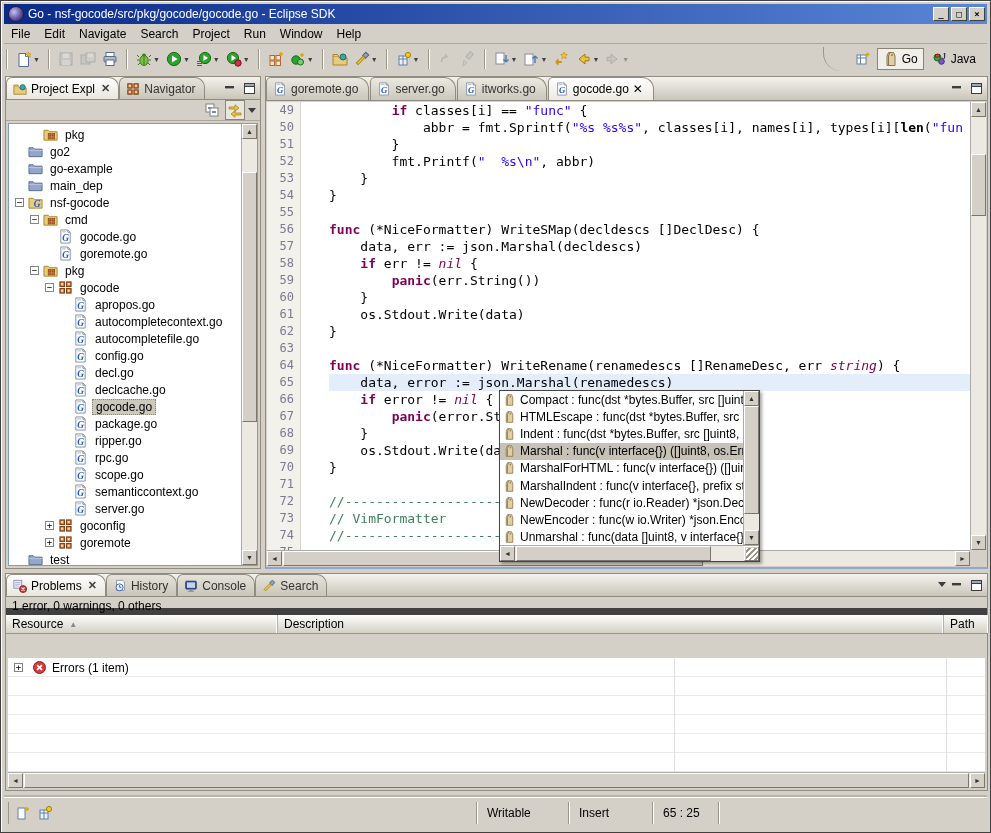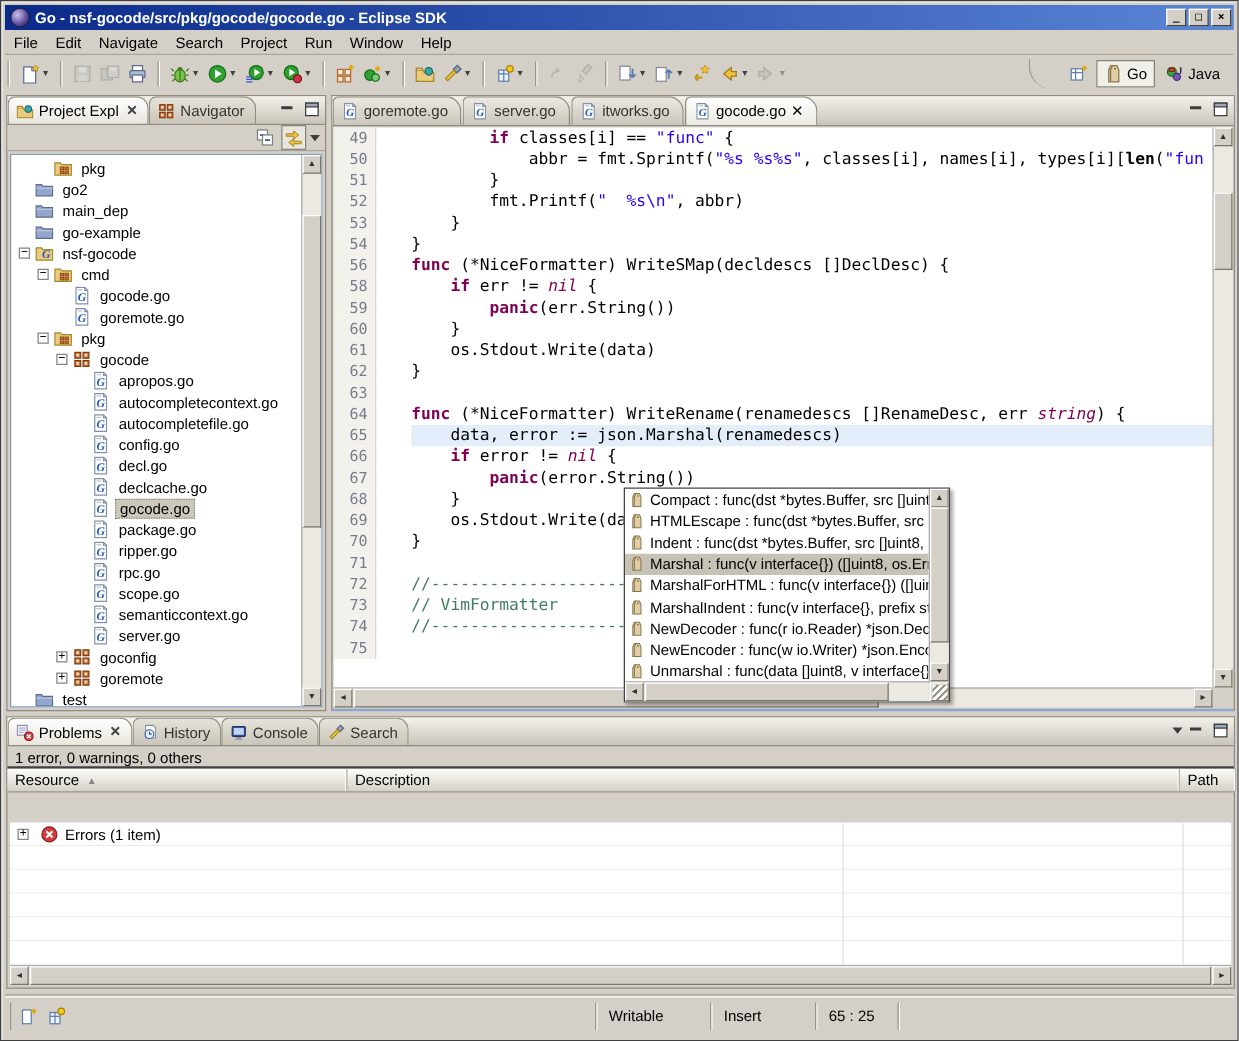--- a/index.html
+++ b/index.html
@@ -5,21 +5,21 @@
   * { margin:0; padding:0; box-sizing:border-box; }
   html,body { width:991px; height:833px; font-family:"Liberation Sans",sans-serif; }
   .win { position:relative; width:991px; height:833px; background:#d4d0c8;
          border:1px solid #404040; box-shadow:inset 1px 1px 0 #fff; overflow:hidden; }
 
   
   .titlebar { position:absolute; left:3px; top:3px; right:3px; height:20px;
     background:linear-gradient(90deg,#0a2a8a,#5a86d6); display:flex; align-items:center; padding:0 2px; }
   .title-ico { width:16px; height:16px; margin:0 4px 0 2px; border-radius:50%;
     background:radial-gradient(circle at 5px 5px,#c8c2ee,#5a4a9a 60%,#2a1a5a); border:1px solid #202048; }
-  .title-text { color:#fff; font-weight:bold; font-size:12px; flex:1; white-space:nowrap; overflow:hidden; }
+  .title-text { color:#fff; font-weight:normal; font-size:12px; flex:1; white-space:nowrap; overflow:hidden; }
   .win-btns { display:flex; gap:2px; }
   .wbtn { width:16px; height:14px; background:#d4d0c8; border:1px solid;
     border-color:#fff #404040 #404040 #fff; font-size:9px; line-height:12px; text-align:center;
     font-family:"DejaVu Sans Mono",monospace; font-weight:bold; color:#000; }
 
   
   .menubar { position:absolute; left:3px; top:23px; right:3px; height:20px; display:flex;
     align-items:center; background:#d4d0c8; border-bottom:1px solid #aca899; }
   .menu-item { padding:2px 7px; font-size:12px; color:#000; }
 
@@ -113,21 +113,21 @@
   .pitems { flex:1; overflow:hidden; }
   .pitem { display:flex; align-items:center; gap:4px; height:17.2px; font-size:12px;
     white-space:nowrap; overflow:hidden; padding-left:3px; color:#000; }
   .pitem .ic { width:13px; height:14px; }
   .pitem.sel { background:#c6c2b6; }
   .pgrip { position:absolute; right:1px; bottom:1px; width:12px; height:12px;
     background:repeating-linear-gradient(135deg,#fff 0 2px,#9a968a 2px 4px); }
 
   
   #problems { left:4px; top:572px; width:983px; height:218px; }
-  .summary { height:18px; font-size:12px; padding:2px 6px; border-bottom:2px solid #404040; }
+  .summary { height:18px; font-size:12px; padding:2px 6px; border-bottom:7px solid #404040; }
   .grid-head { display:flex; height:19px; background:linear-gradient(#fdfdfb,#d5d1c6);
     border-bottom:1px solid #9a968a; font-size:12px; }
   .th { padding:2px 6px; border-right:1px solid #b4b0a4; box-shadow:inset -1px 0 0 #fff; display:flex; align-items:center; gap:6px; }
   .sort { font-size:8px; color:#888; }
   .grid-body { position:absolute; left:2px; right:2px; top:84px; bottom:18px; background:#fff; overflow:hidden;
     background-image:linear-gradient(#ebebeb 1px, transparent 1px); background-size:100% 19px; background-position:0 18px; }
   .colline { position:absolute; top:0; bottom:0; width:1px; background:#e0e0e0; }
   .prow { display:flex; align-items:center; height:19px; font-size:12px; gap:5px; padding-left:6px; }
   .prow .ic { width:15px; height:15px; }
   #pr-hsb { position:absolute; left:2px; right:2px; bottom:2px; }
@@ -509,31 +509,31 @@
             <span class="tlabel">go2</span>
           </div>
           <div class="trow" style="padding-left: 6px;">
             <span class="texp none"></span>
             <span class="ic">
               <svg viewBox="0 0 16 16">
                 <path d="M1 5.5V4h4.5l1.5 1.5H15v8H1z" fill="#93a7cd" stroke="#5a6a90"></path>
                 <path d="M1 7h14" stroke="#b8c6e0"></path>
               </svg>
             </span>
-            <span class="tlabel">main_dep</span>
+            <span class="tlabel">go-example</span>
           </div>
           <div class="trow" style="padding-left: 6px;">
             <span class="texp none"></span>
             <span class="ic">
               <svg viewBox="0 0 16 16">
                 <path d="M1 5.5V4h4.5l1.5 1.5H15v8H1z" fill="#93a7cd" stroke="#5a6a90"></path>
                 <path d="M1 7h14" stroke="#b8c6e0"></path>
               </svg>
             </span>
-            <span class="tlabel">go-example</span>
+            <span class="tlabel">main_dep</span>
           </div>
           <div class="trow" style="padding-left: 6px;">
             <span class="texp">−</span>
             <span class="ic">
               <svg viewBox="0 0 16 16">
                 <path d="M1 5V3.5h4.5L7 5h8v9H1z" fill="#e9cb7e" stroke="#a8862a"></path>
                 <text x="6" y="12.5" font-size="10" font-style="italic" font-weight="bold" fill="#2458c4" font-family="serif">G</text>
               </svg>
             </span>
             <span class="tlabel">nsf-gocode</span>
@@ -885,21 +885,23 @@
       </span>
     </div>
     <div class="code-area">
       <div class="code-scroll" id="code">
           <div class="code-line"><span class="lnum">49</span><span class="codetext"><span class="tk-p">        </span><span class="tk-k">if</span><span class="tk-p"> classes[i] == </span><span class="tk-s">"func"</span><span class="tk-p"> {</span></span></div>
           <div class="code-line"><span class="lnum">50</span><span class="codetext"><span class="tk-p">            abbr = fmt.Sprintf(</span><span class="tk-s">"%s %s%s"</span><span class="tk-p">, classes[i], names[i], types[i][</span><span class="tk-b">len</span><span class="tk-p">(</span><span class="tk-s">"fun</span></span></div>
           <div class="code-line"><span class="lnum">51</span><span class="codetext"><span class="tk-p">        }</span></span></div>
           <div class="code-line"><span class="lnum">52</span><span class="codetext"><span class="tk-p">        fmt.Printf(</span><span class="tk-s">"  %s\n"</span><span class="tk-p">, abbr)</span></span></div>
           <div class="code-line"><span class="lnum">53</span><span class="codetext"><span class="tk-p">    }</span></span></div>
           <div class="code-line"><span class="lnum">54</span><span class="codetext"><span class="tk-p">}</span></span></div>
+          <div class="code-line"><span class="lnum">55</span><span class="codetext"></span></div>
           <div class="code-line"><span class="lnum">56</span><span class="codetext"><span class="tk-k">func</span><span class="tk-p"> (*NiceFormatter) WriteSMap(decldescs []DeclDesc) {</span></span></div>
+          <div class="code-line"><span class="lnum">57</span><span class="codetext"><span class="tk-p">    data, err := json.Marshal(decldescs)</span></span></div>
           <div class="code-line"><span class="lnum">58</span><span class="codetext"><span class="tk-p">    </span><span class="tk-k">if</span><span class="tk-p"> err != </span><span class="tk-ki">nil</span><span class="tk-p"> {</span></span></div>
           <div class="code-line"><span class="lnum">59</span><span class="codetext"><span class="tk-p">        </span><span class="tk-k">panic</span><span class="tk-p">(err.String())</span></span></div>
           <div class="code-line"><span class="lnum">60</span><span class="codetext"><span class="tk-p">    }</span></span></div>
           <div class="code-line"><span class="lnum">61</span><span class="codetext"><span class="tk-p">    os.Stdout.Write(data)</span></span></div>
           <div class="code-line"><span class="lnum">62</span><span class="codetext"><span class="tk-p">}</span></span></div>
           <div class="code-line"><span class="lnum">63</span><span class="codetext"></span></div>
           <div class="code-line"><span class="lnum">64</span><span class="codetext"><span class="tk-k">func</span><span class="tk-p"> (*NiceFormatter) WriteRename(renamedescs []RenameDesc, err </span><span class="tk-ki">string</span><span class="tk-p">) {</span></span></div>
           <div class="code-line current"><span class="lnum">65</span><span class="codetext"><span class="tk-p">    data, error := json.Marshal(renamedescs)</span></span></div>
           <div class="code-line"><span class="lnum">66</span><span class="codetext"><span class="tk-p">    </span><span class="tk-k">if</span><span class="tk-p"> error != </span><span class="tk-ki">nil</span><span class="tk-p"> {</span></span></div>
           <div class="code-line"><span class="lnum">67</span><span class="codetext"><span class="tk-p">        </span><span class="tk-k">panic</span><span class="tk-p">(error.String())</span></span></div>

